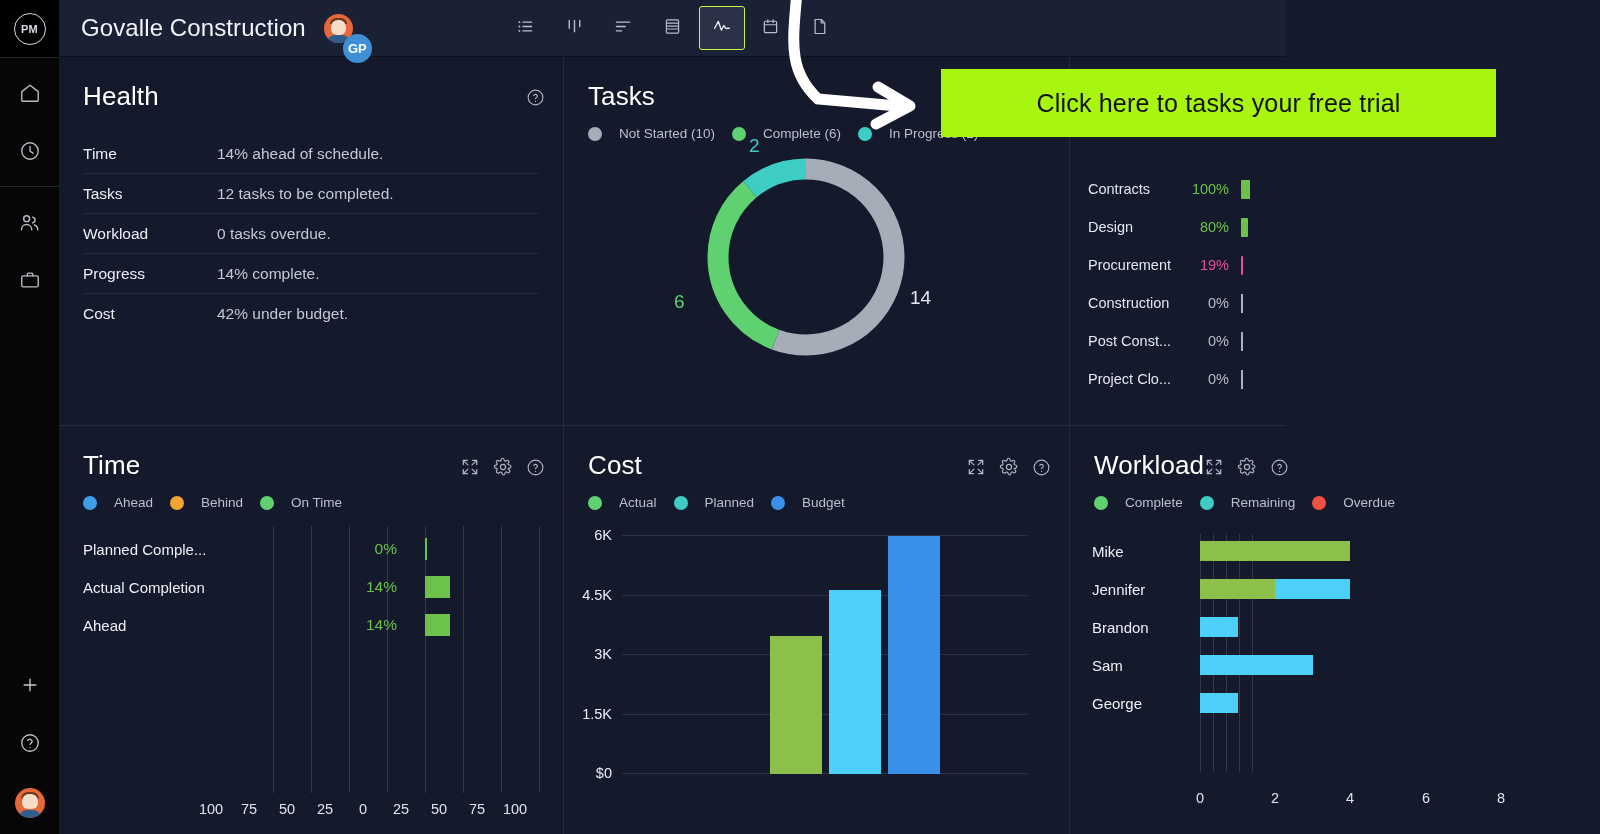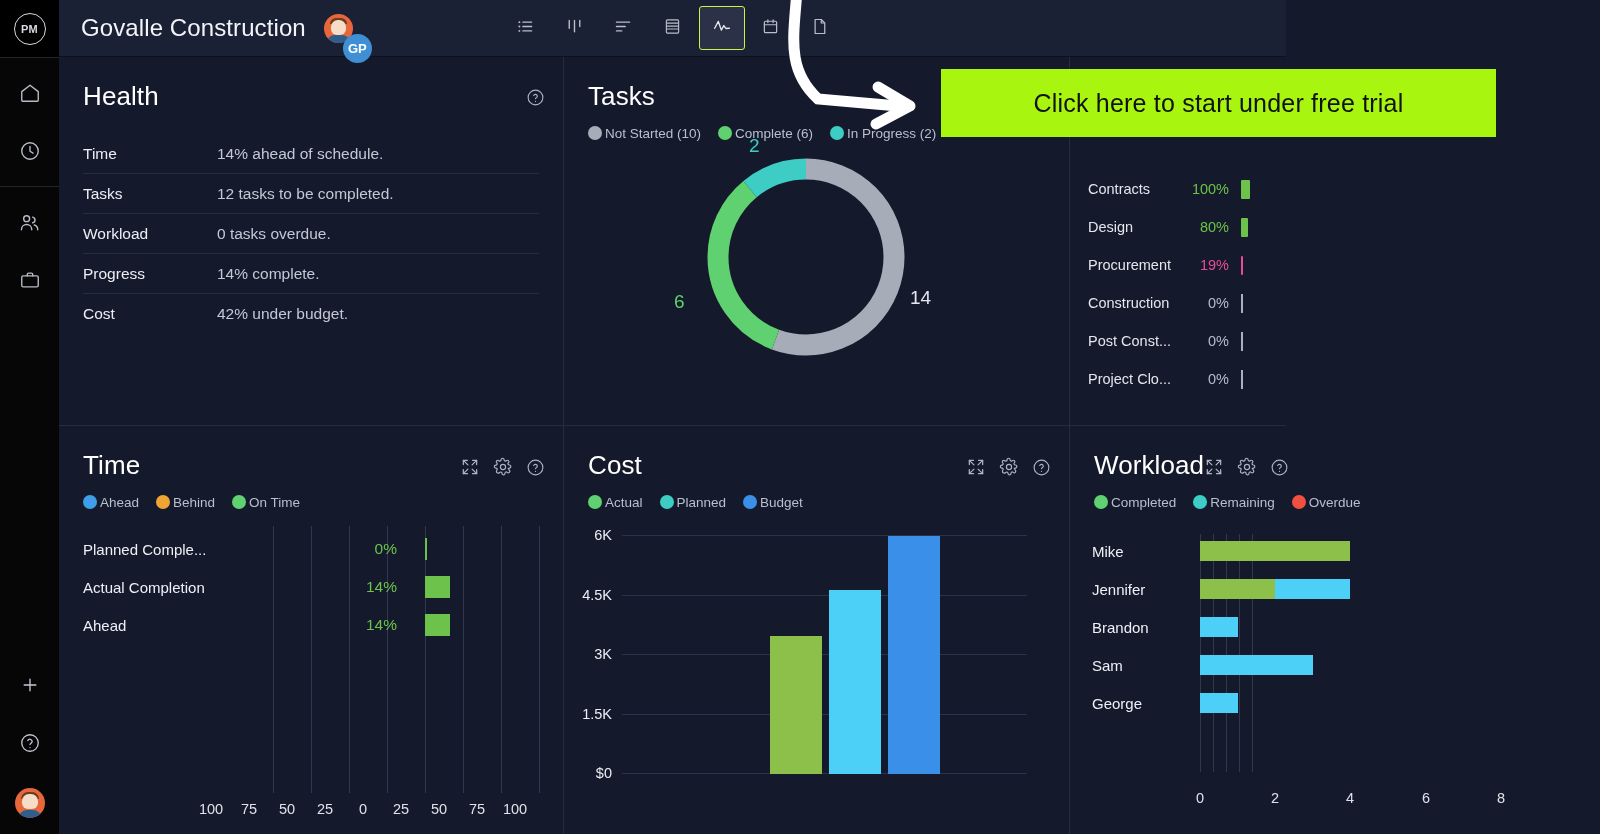--- a/index.html
+++ b/index.html
@@ -95,21 +95,21 @@
 
   
   .health-table { margin:22px 24px 0 24px; }
   .ht-row { display:flex; align-items:center; height:40px; border-bottom:1px solid #272c3c; }
   .ht-row:last-child { border-bottom:none; }
   .ht-k { width:134px; font-size:15.5px; color:#eceef4; }
   .ht-v { font-size:15.5px; color:#c3c8d4; }
 
   
   .legend { display:flex; align-items:center; gap:17px; margin:14px 0 0 24px; }
-  .lg { display:flex; gap:3px; font-size:13.5px; color:#b9bfcd; }
+  .lg { display:flex; align-items:center; gap:17px; font-size:13.5px; color:#b9bfcd; }
   .dot { width:14px; height:14px; border-radius:50%; display:block; }
 
   
   .donut-wrap { position:relative; height:250px; margin-top:4px; }
   .donut { position:absolute; left:138px; top:8px; }
   .dl { position:absolute; font-size:19px; }
 
   
   .prog-list { margin:12px 12px 0 0; padding:0 24px 0 18px; }
   .pr-row { display:flex; align-items:center; height:38px; }
@@ -623,21 +623,21 @@
                     <path d="M9.7 9.5a2.4 2.4 0 0 1 4.6.8c0 1.6-2.3 2-2.3 3.3"></path>
                     <circle cx="12" cy="16.9" r=".75" fill="#aeb4c1" stroke="none"></circle>
                   </svg>
               </span>
             </div>
           </div>
 
           <div class="legend">
             <span class="lg">
               <span class="dot" style="background:#5fd170"></span>
-              <span>Completed</span>
+              <span>Complete</span>
             </span>
             <span class="lg">
               <span class="dot" style="background:#3dcdc5"></span>
               <span>Remaining</span>
             </span>
             <span class="lg">
               <span class="dot" style="background:#f0503f"></span>
               <span>Overdue</span>
             </span>
           </div>
@@ -685,16 +685,16 @@
       </div>
     </div>
   </div>
 
   <svg class="arrow" width="200" height="150" viewBox="0 0 200 150">
     <path d="M28 -30 C 28 30, 10 70, 48 105 L 128 112" fill="none" stroke="#ffffff" stroke-width="11" stroke-linecap="round"></path>
     <path d="M108 93 L 140 112 L 106 130" fill="none" stroke="#ffffff" stroke-width="11" stroke-linecap="round" stroke-linejoin="round"></path>
   </svg>
 
   <div class="promo">
-    <span>Click here to start under free trial</span>
+    <span>Click here to tasks your free trial</span>
   </div>
 
 </div>
 
 </body></html>

